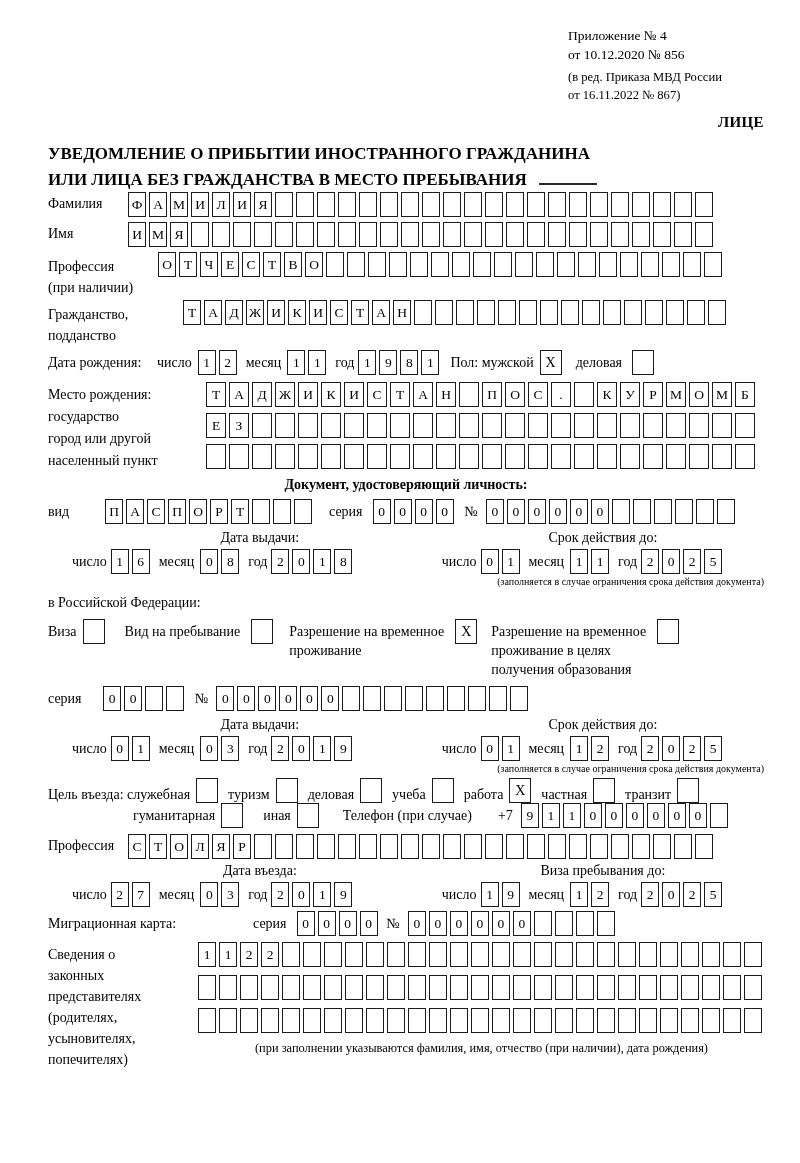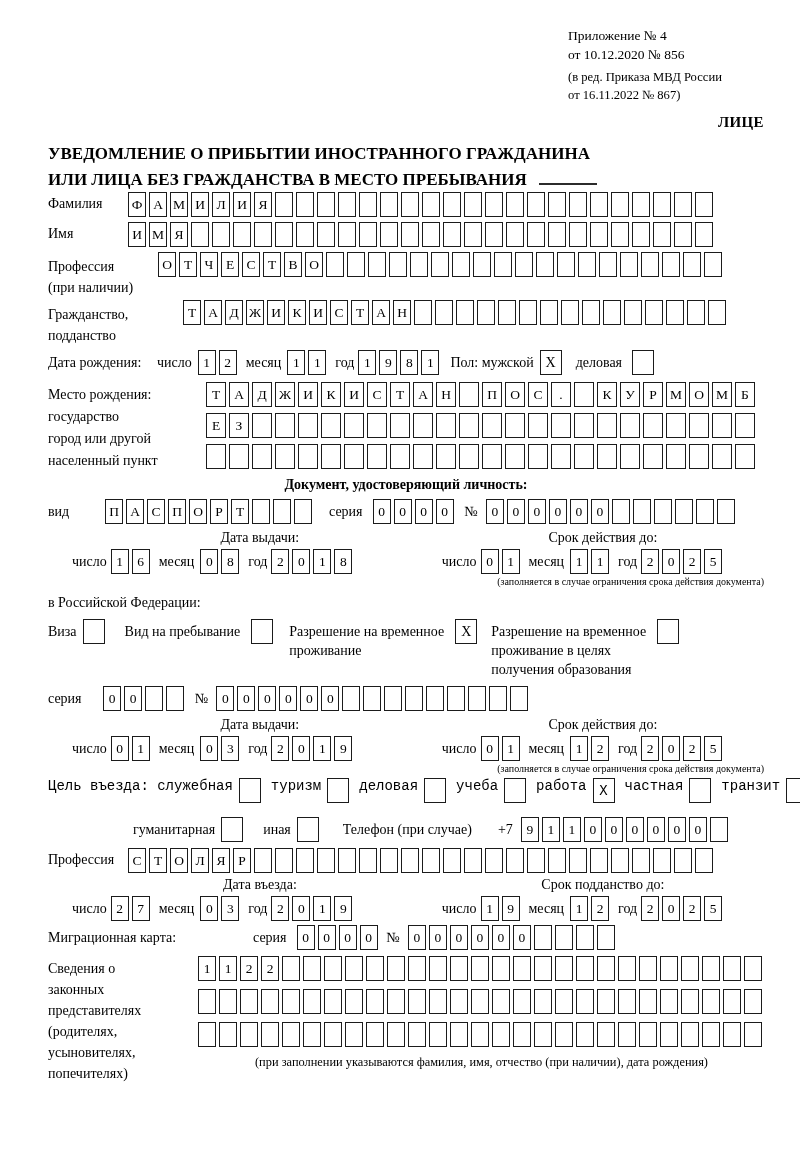--- a/index.html
+++ b/index.html
@@ -45,21 +45,21 @@
   .dcol2 .dtitle { padding-left:0; }
   .dline { display:flex; align-items:center; }
   .dnote { font-size:10px; text-align:right; margin-top:2px; white-space:nowrap; }
 
   .rvp-intro div { line-height:24px; }
   .rvp-row { display:flex; align-items:flex-start; margin:4px 0 7px 0; }
   .rvp-opt { display:flex; align-items:flex-start; }
   .rvp-opt .opt-text { padding-top:3px; line-height:19px; text-align:left; }
   .rvp-opt .cb { margin-left:11px; }
 
-  .purpose { display:flex; align-items:flex-start; margin-bottom:14px;font-family:Liberation Mono, monospace; }
+  .purpose { display:flex; align-items:flex-end; margin-bottom:0; }
   .purpose .cb { margin-left:6px; }
   .purpose .lbl { margin-left:10px; }
   .purpose .lbl.first { margin-left:0; }
 
   .rep-note { font-size:12.4px; text-align:center; margin-top:8px; }
   .rep-rows .cells { margin-bottom:8px; }
   .bp-rows .cells { margin-bottom:6px; }
 </style>
 </head>
 <body>
@@ -621,21 +621,21 @@
         <span class="lbl mr4">год</span>
         <span class="cells">
             <span class="cell">2</span>
             <span class="cell">0</span>
             <span class="cell">1</span>
             <span class="cell">9</span>
           </span>
       </div>
     </div>
     <div class="dcol dcol2">
-      <div class="dtitle">Срок подданство до:</div>
+      <div class="dtitle">Виза пребывания до:</div>
       <div class="dline">
         <span class="lbl mr4">число</span>
         <span class="cells mr6">
             <span class="cell">1</span>
             <span class="cell">9</span>
           </span>
         <span class="lbl mr6">месяц</span>
         <span class="cells mr6">
             <span class="cell">1</span>
             <span class="cell">2</span>

